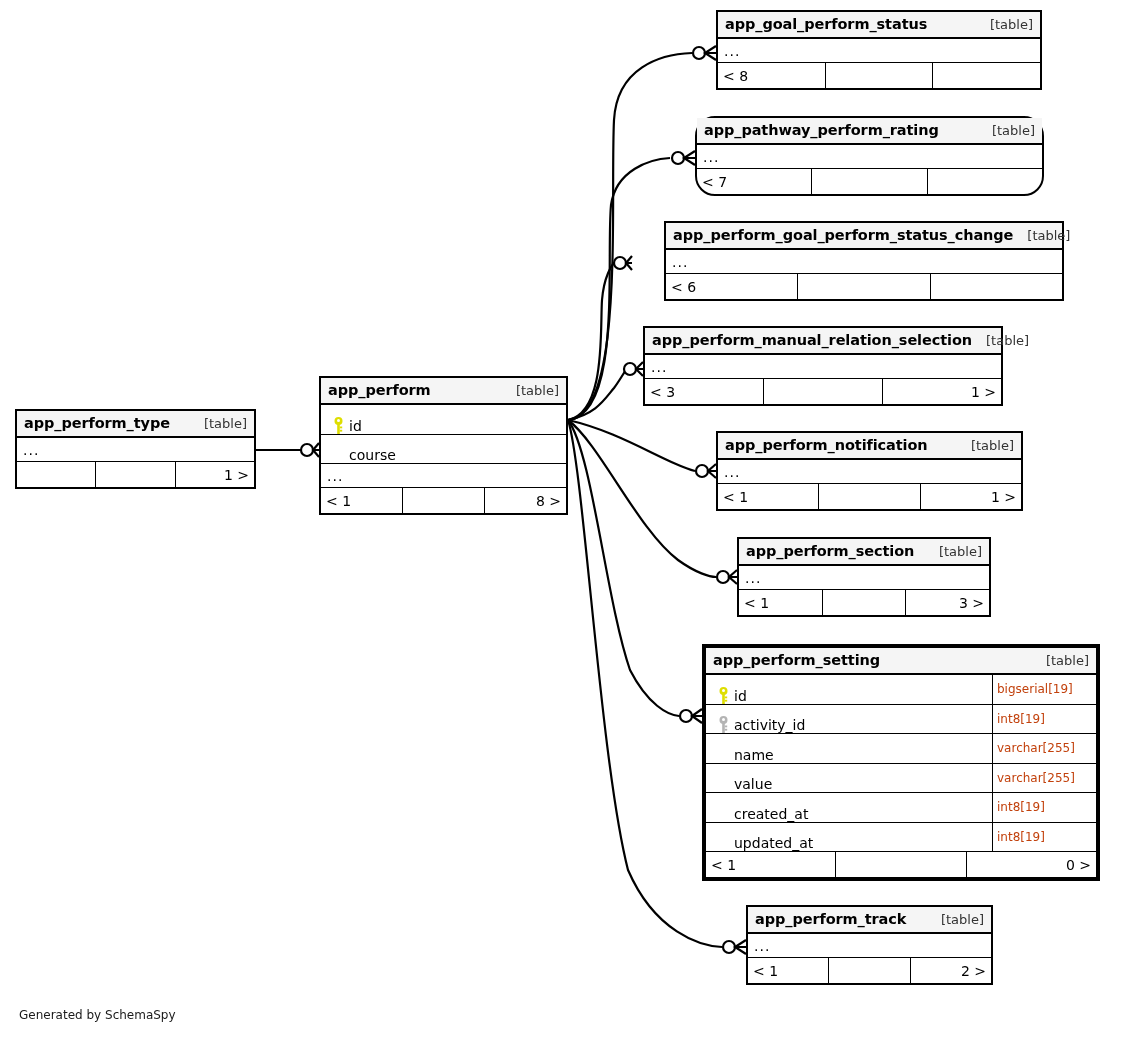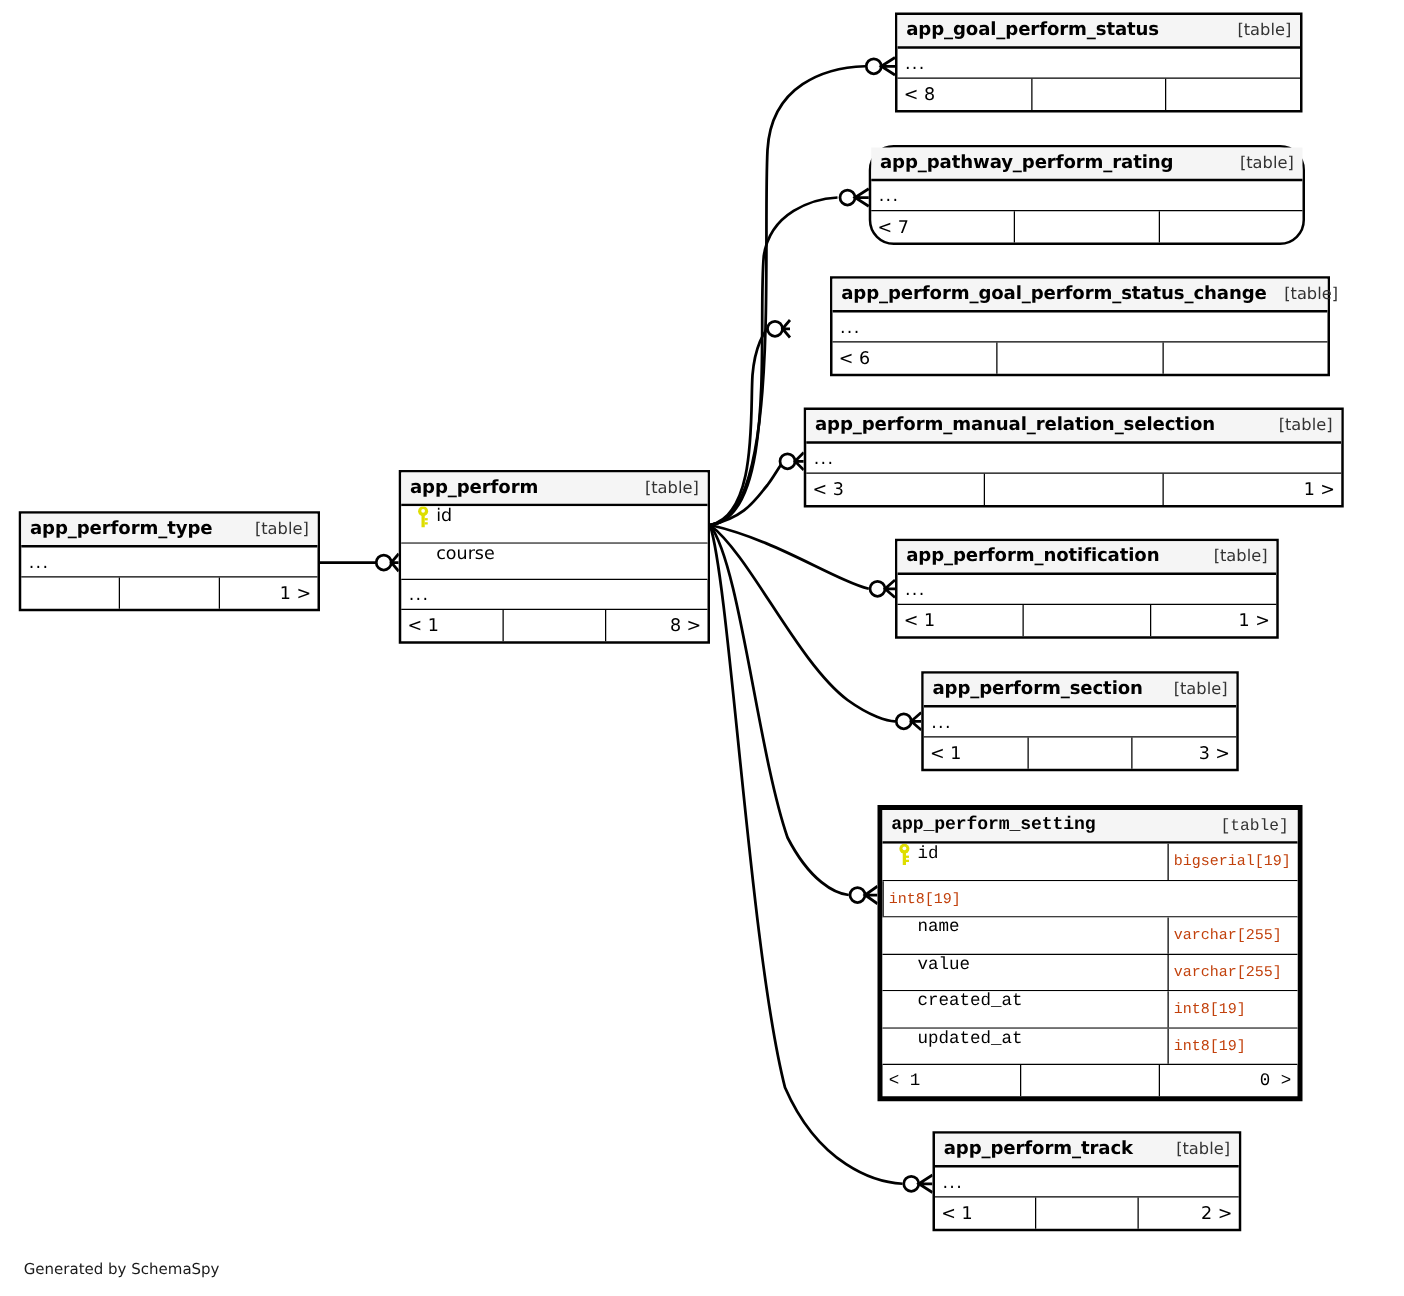--- a/index.html
+++ b/index.html
@@ -63,21 +63,21 @@
     align-items: stretch;
     border-bottom: 1.5px solid #000000;
     box-sizing: border-box;
     height: 29.5px;
     background: #ffffff;
   }
   .tbl-row:last-of-type { }
   .col-name {
     flex: 1 1 auto;
     display: flex;
-    align-items: flex-start;
+    align-items: flex-end;
     padding-left: 6px;
     font-size: 14px;
     color: #000000;
     white-space: nowrap;
     overflow: hidden;
   }
   .col-type {
     flex: 0 0 auto;
     display: flex;
     align-items: center;
@@ -225,21 +225,21 @@
       <span class="tbl-tag">[table]</span>
     </div>
     <div class="ellipsis-row">...</div>
     <div class="tbl-footer">
       <div class="foot-cell foot-left">&lt; 6</div>
       <div class="foot-cell foot-mid"></div>
       <div class="foot-cell foot-right"></div>
     </div>
   </div>
 
-  <div class="table-node" style="left:643px; top:326px; width:432px;">
+  <div class="table-node" style="left:643px; top:326px; width:360px;">
     <div class="tbl-header">
       <span class="tbl-name">app_perform_manual_relation_selection</span>
       <span class="tbl-tag">[table]</span>
     </div>
     <div class="ellipsis-row">...</div>
     <div class="tbl-footer">
       <div class="foot-cell foot-left">&lt; 3</div>
       <div class="foot-cell foot-mid"></div>
       <div class="foot-cell foot-right">1 &gt;</div>
     </div>
@@ -264,21 +264,21 @@
       <span class="tbl-tag">[table]</span>
     </div>
     <div class="ellipsis-row">...</div>
     <div class="tbl-footer">
       <div class="foot-cell foot-left">&lt; 1</div>
       <div class="foot-cell foot-mid"></div>
       <div class="foot-cell foot-right">3 &gt;</div>
     </div>
   </div>
 
-  <div class="table-node focus" style="left:702px; top:644px; width:340px;font-family:Liberation Mono, monospace;">
+  <div class="table-node focus" style="left:702px; top:644px; width:398px;">
     <div class="tbl-header">
       <span class="tbl-name">app_perform_setting</span>
       <span class="tbl-tag">[table]</span>
     </div>
 
     <div class="tbl-row">
       <div class="col-name">
         <span class="key-slot">
           <svg class="keyicon" width="11" height="17" viewBox="0 0 11 17">
             <circle cx="5.5" cy="4" r="4" fill="#dede00"></circle>
@@ -287,20 +287,32 @@
             <rect x="6.8" y="9.5" width="2.4" height="1.8" fill="#dede00"></rect>
             <rect x="6.8" y="12.8" width="2.4" height="1.8" fill="#dede00"></rect>
           </svg>
         </span>
         <span>id</span>
       </div>
       <div class="col-type">bigserial[19]</div>
     </div>
 
     <div class="tbl-row">
+      <div class="col-name">
+        <span class="key-slot">
+          <svg class="keyicon" width="11" height="17" viewBox="0 0 11 17">
+            <circle cx="5.5" cy="4" r="4" fill="#b4b4b4"></circle>
+            <circle cx="5.5" cy="3.6" r="1.5" fill="#ffffff"></circle>
+            <rect x="4.2" y="6.5" width="2.6" height="10.5" fill="#b4b4b4"></rect>
+            <rect x="6.8" y="9.5" width="2.4" height="1.8" fill="#b4b4b4"></rect>
+            <rect x="6.8" y="12.8" width="2.4" height="1.8" fill="#b4b4b4"></rect>
+          </svg>
+        </span>
+        <span>activity_id</span>
+      </div>
       <div class="col-type">int8[19]</div>
     </div>
 
     <div class="tbl-row">
       <div class="col-name">
         <span class="key-slot"></span>
         <span>name</span>
       </div>
       <div class="col-type">varchar[255]</div>
     </div>

